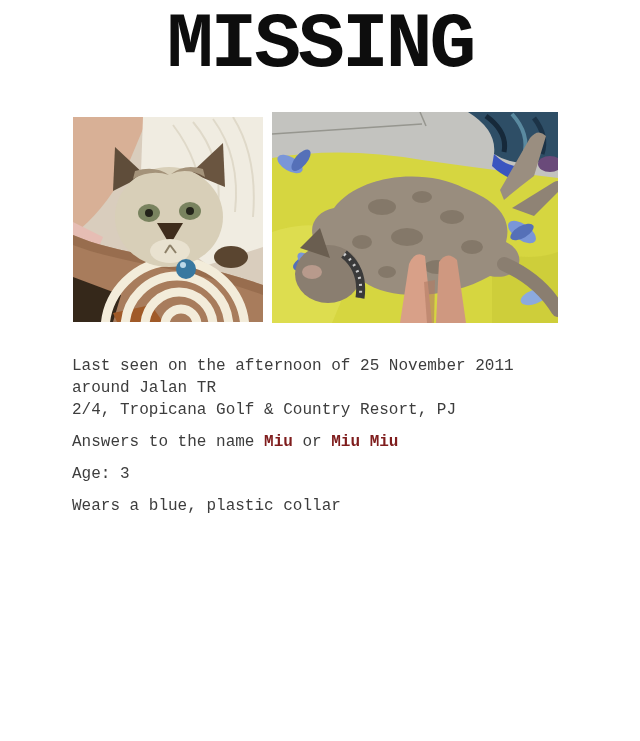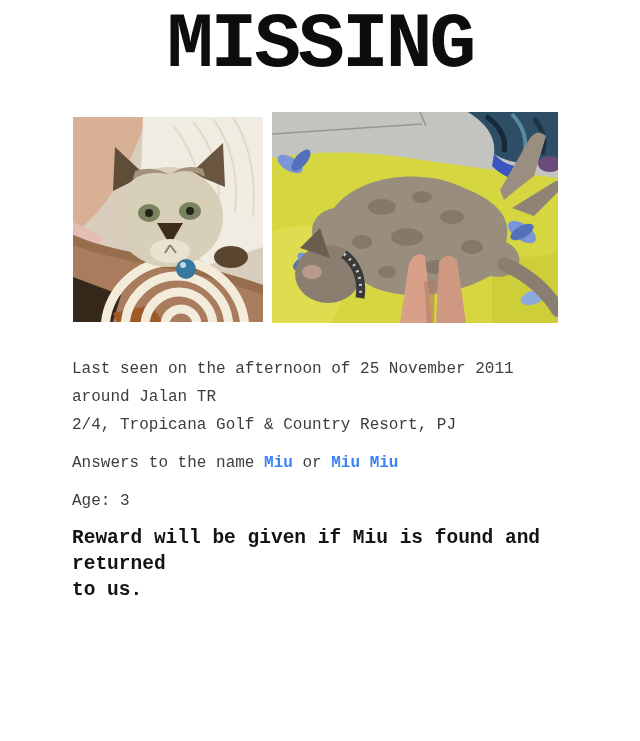--- a/index.html
+++ b/index.html
@@ -10,25 +10,25 @@
   .title {
     position:absolute; top:6px; left:0; right:0; margin:0;
     text-align:center; font-size:78px; font-weight:bold; letter-spacing:-3px;
     color:#0d0d0d; line-height:1.0;
   }
   .photo { position:absolute; overflow:hidden; background:#ddd; }
   .photo svg { display:block; width:100%; height:100%; }
   .photo-left  { left:73px;  top:117px; width:190px; height:205px; }
   .photo-right { left:272px; top:112px; width:286px; height:211px; }
   .details { position:absolute; left:72px; top:355px; width:508px; }
-  .details p { margin:0 0 10px 0; font-size:16px; line-height:28px; color:#3d3d3d; }
+  .details p { margin:0 0 10px 0; font-size:16px; line-height:22px; color:#3d3d3d; }
   .pre { white-space:pre-line; }
   .muted  { color:#9b9b9b; }
   .muted2 { color:#8a8a8a; }
-  .details b { font-weight:bold; color:#3b82f6; }
+  .details b { font-weight:bold; color:#7f1d1d; }
   .reward {
     font-size:19.5px !important; line-height:26px !important;
     font-weight:bold; color:#141414 !important;
   }
 </style>
 </head>
 <body>
 
 <div class="page">
 
@@ -167,19 +167,18 @@
     <p class="pre">Last seen on the afternoon of 25 November 2011 around Jalan TR
 2/4, Tropicana Golf &amp; Country Resort, PJ</p>
 
     <p><span>Answers to the name </span><b>Miu</b><span> or </span><b>Miu Miu</b></p>
 
     <p class="muted">Age: 3</p>
 
 
 
 
+    <p>Wears a blue, plastic collar</p>
 
 
-    <p class="reward pre">Reward will be given if Miu is found and returned
-to us.</p>
   </div>
 
 </div>
 
 </body></html>

